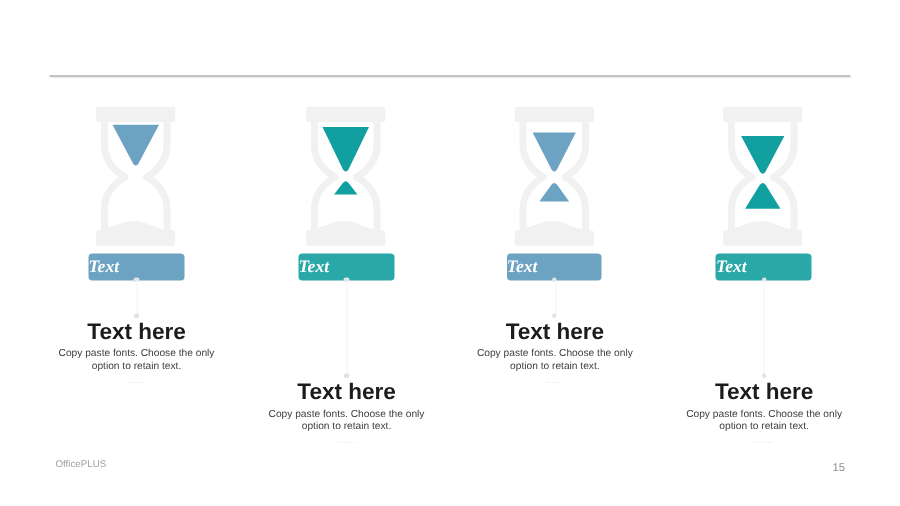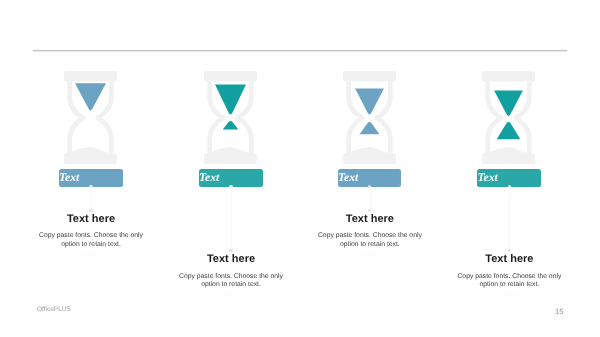--- a/index.html
+++ b/index.html
@@ -6,21 +6,21 @@
   body{width:600px;height:337px;background:#ffffff;font-family:"Liberation Sans",sans-serif;overflow:hidden;position:relative;-webkit-font-smoothing:antialiased;text-rendering:geometricPrecision;}
   .slide{position:absolute;left:0;top:0;width:600px;height:337px;background:#fff;}
   .topline{position:absolute;left:33px;top:50px;width:534px;height:2px;background:linear-gradient(to bottom,#c4c4c4 0%,#c4c4c4 55%,#e8e8e8 55%,#e8e8e8 100%);}
   .col{position:absolute;top:0;width:160px;height:337px;}
   .hgwrap{position:absolute;left:52.7px;top:70.6px;}
   .tbox{position:absolute;left:48px;top:168.5px;width:63.5px;height:18px;border-radius:2.5px;
         display:flex;align-items:center;
         font-family:"Liberation Serif",serif;font-weight:bold;font-style:italic;font-size:11.7px;color:#ffffff;}
   .conn{position:absolute;left:79.7px;width:0.7px;background:#f7f7f7;}
   .dot{position:absolute;width:3.2px;height:3.2px;border-radius:50%;background:#e3e3e3;left:78.4px;}
-  .head{position:absolute;left:0;width:160px;text-align:center;font-size:11px;font-weight:bold;color:#1c1c1c;}
+  .head{position:absolute;left:0;width:160px;text-align:center;font-size:15px;font-weight:bold;color:#1c1c1c;}
   .btxt{position:absolute;left:0;width:160px;text-align:center;font-size:6.8px;color:#3d3d3d;line-height:8.7px;}
   .ddots{position:absolute;left:0;width:160px;text-align:center;font-size:5.5px;color:#cfcfcf;letter-spacing:0.6px;}
   .footer{position:absolute;left:37px;top:306px;font-size:6.5px;color:#a2a2a2;}
   .pagenum{position:absolute;left:555px;top:306.5px;font-size:7.5px;color:#8f8f8f;}
 </style>
 </head>
 <body>
 
 <div class="slide">
   <div class="topline"></div>

